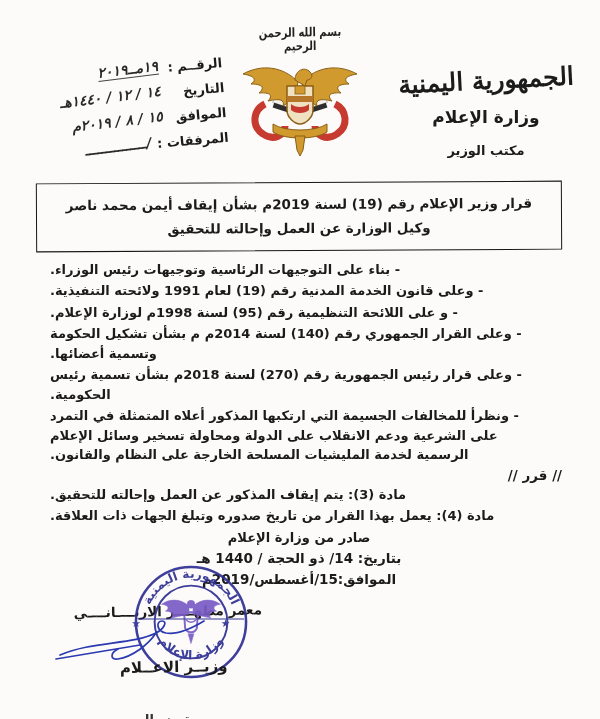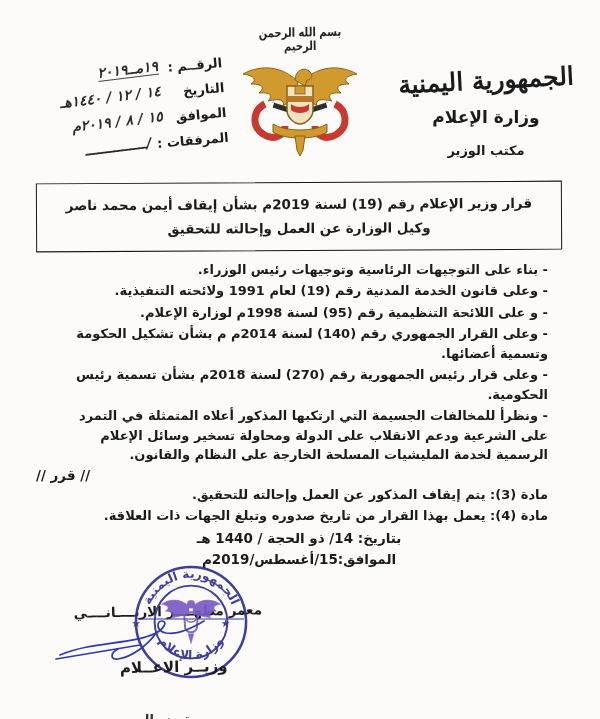--- a/index.html
+++ b/index.html
@@ -36,22 +36,22 @@
     font-weight:bold;font-size:14px;letter-spacing:1px;margin-right:6px;color:#2a2a2a;
     transform:rotate(-2deg);
   }
   
   .content{position:absolute;top:182px;right:38px;left:36px;}
   .title-box{
     border:1.6px solid #161616;padding:9px 12px;text-align:center;
     font-size:13.5px;font-weight:bold;line-height:1.8;transform:rotate(-0.3deg);
   }
   .bodytext{margin:9px 14px 0 6px;font-size:13px;font-weight:bold;line-height:1.5;}
-  .bodytext p{margin:0 0 2px 8px;text-align:right;}
-  .decree-marker{text-align:left;font-size:13.5px;font-weight:bold;margin:2px 0;}
+  .bodytext p{margin:0 0 2px 8px;text-align:left;}
+  .decree-marker{text-align:right;font-size:13.5px;font-weight:bold;margin:2px 0;}
   .issuance{text-align:center;font-size:13px;font-weight:bold;line-height:1.55;margin-top:2px;}
   .issuance .strong{font-size:13.5px;}
   
   .sig-area{position:absolute;top:563px;left:0;right:0;height:156px;direction:rtl;}
   .printed-name{
     position:absolute;top:40px;left:72px;width:190px;font-size:13.5px;font-weight:bold;
     white-space:nowrap;transform:rotate(-1deg);
   }
   .minister-title{
     position:absolute;top:95px;left:120px;font-size:15px;font-weight:bold;
@@ -139,20 +139,21 @@
     </div>
 
     <div class="decree-marker">// قرر //</div>
 
     <div class="bodytext" style="margin-top:0;">
       <p>مادة (3): يتم إيقاف المذكور عن العمل وإحالته للتحقيق.</p>
       <p>مادة (4): يعمل بهذا القرار من تاريخ صدوره وتبلغ الجهات ذات العلاقة.</p>
     </div>
 
     <div class="issuance">
+      <div>صادر من وزارة الإعلام</div>
       <div class="strong">بتاريخ: 14/ ذو الحجة / 1440 هـ</div>
       <div class="strong">الموافق:15/أغسطس/2019م</div>
     </div>
   </div>
 
   <div class="sig-area">
     <div class="printed-name">معمر مطهــــر الاريــــانــــي</div>
 
     <svg class="stamp-svg" width="118" height="118" viewBox="0 0 120 120">
       <defs>

